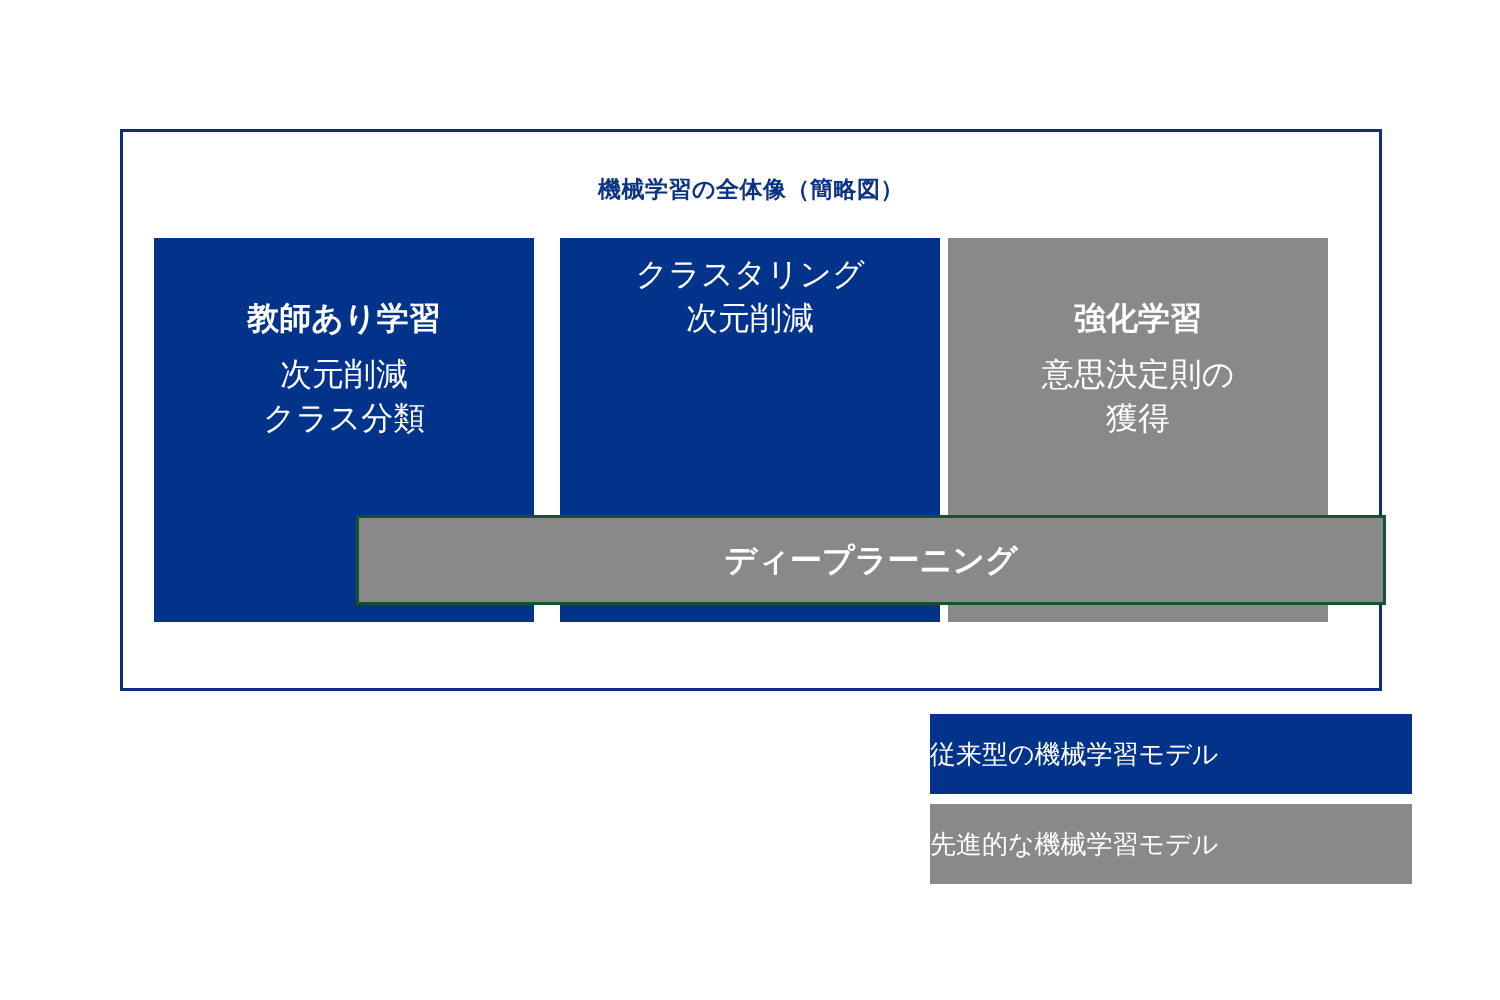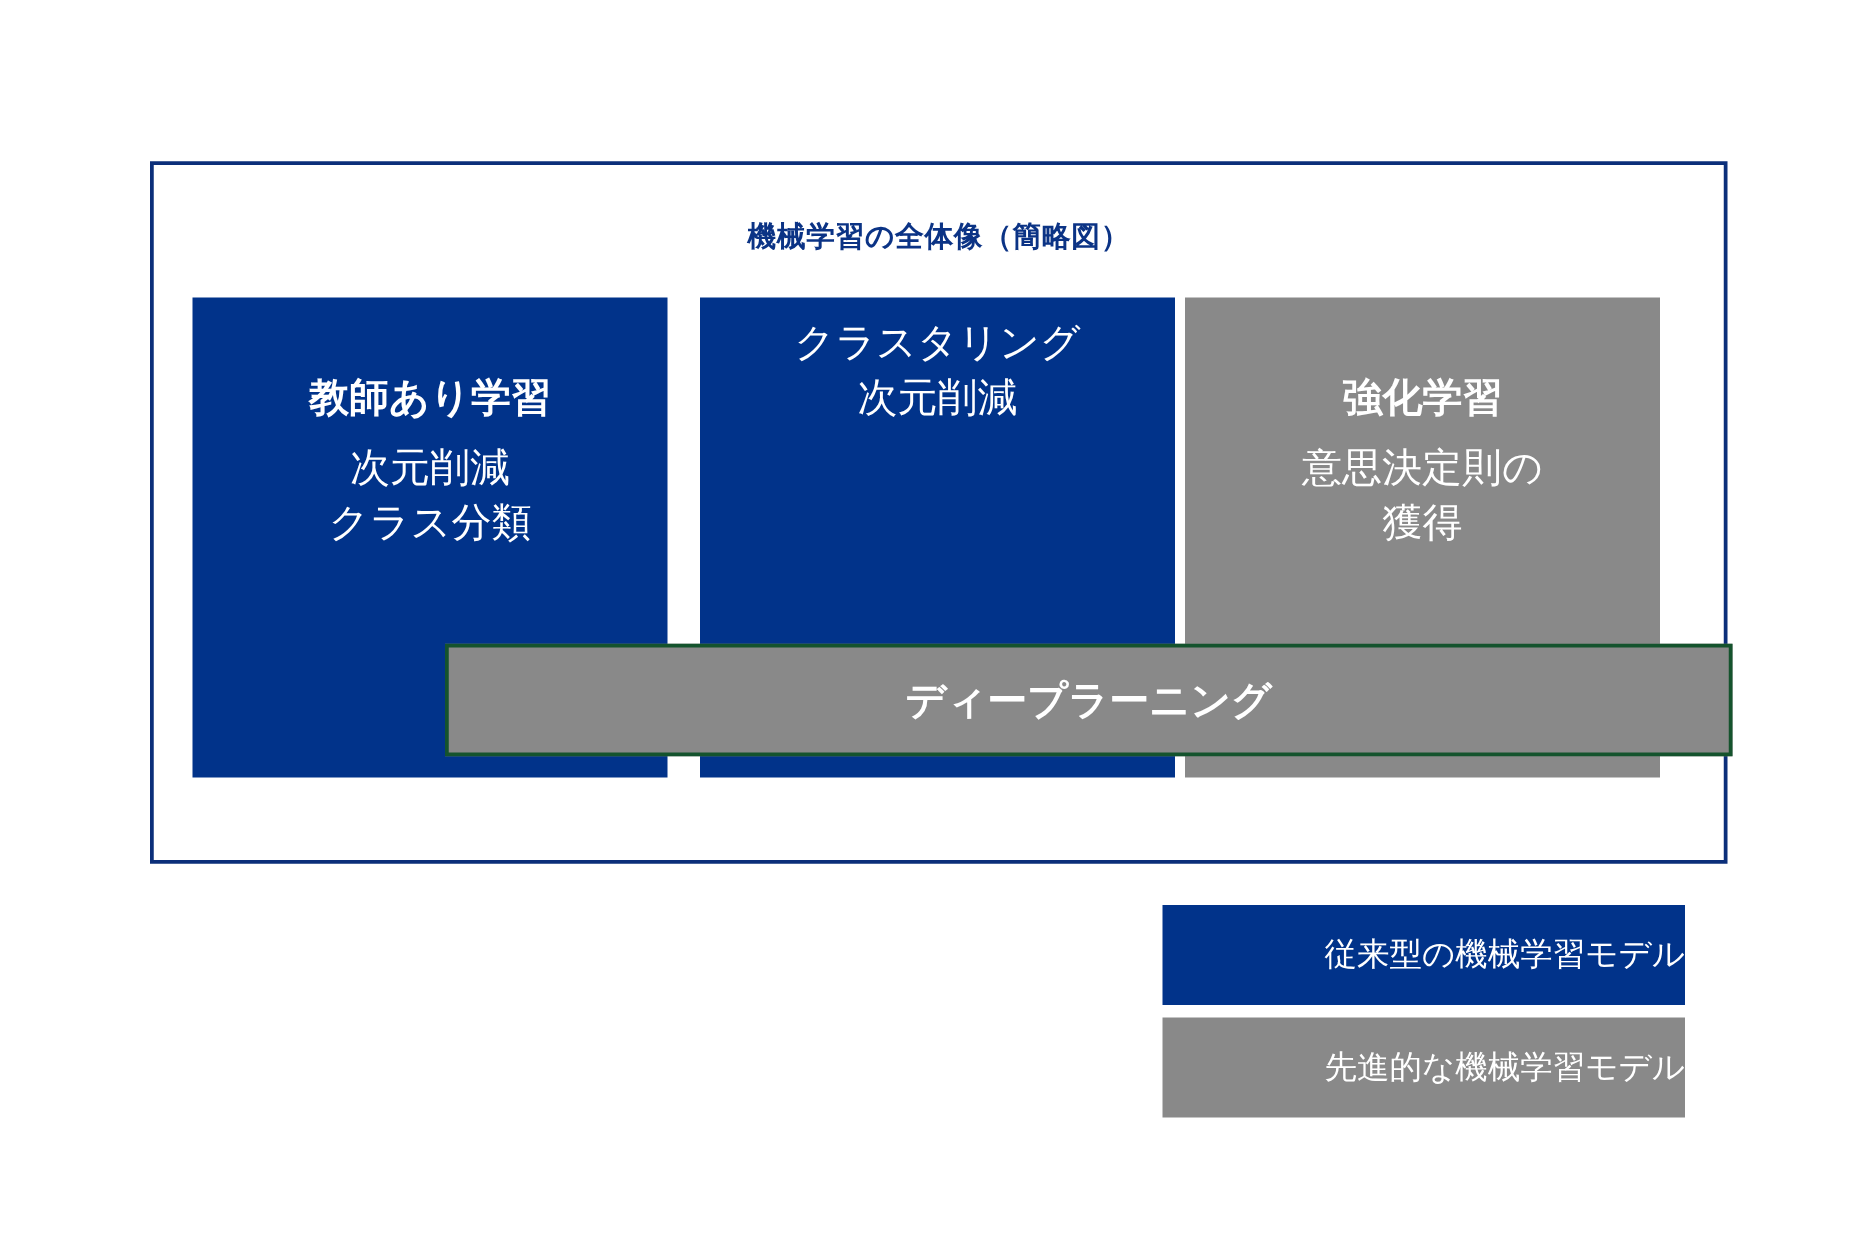--- a/index.html
+++ b/index.html
@@ -22,22 +22,22 @@
     .box.blue { background: #01338a; }
     .box.gray { background: #898989; }
     .box .heading { margin-top: 60px; font-weight: bold; font-size: 32px; line-height: 40px; }
     .box .sub { margin-top: 14px; font-size: 32px; line-height: 44px; }
     .dl {
       position: absolute; left: 233px; top: 383px; width: 1024px; height: 84px;
       background: #898989; border: 3px solid #14532d;
       color: #fff; font-weight: bold; font-size: 32px; line-height: 84px; text-align: center;
     }
     .legend {
-      position: absolute; left: 930px; width: 418px; height: 80px; color: #fff;
-      font-size: 26px; line-height: 80px; text-align: right; margin-top: 10px;
+      position: absolute; left: 930px; width: 482px; height: 80px; color: #fff;
+      font-size: 26px; line-height: 80px; text-align: left;
     }
     .legend.blue { top: 714px; background: #01338a; }
     .legend.gray { top: 804px; background: #898989; }
   </style>
 </head>
 <body>
 
 <div class="frame">
   <div class="title">機械学習の全体像（簡略図）</div>
 

